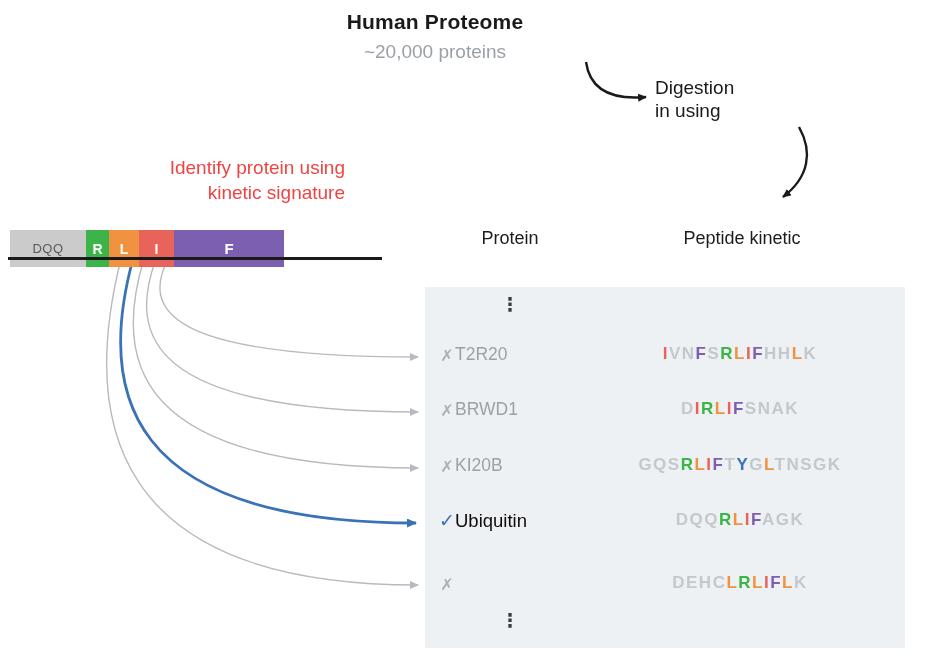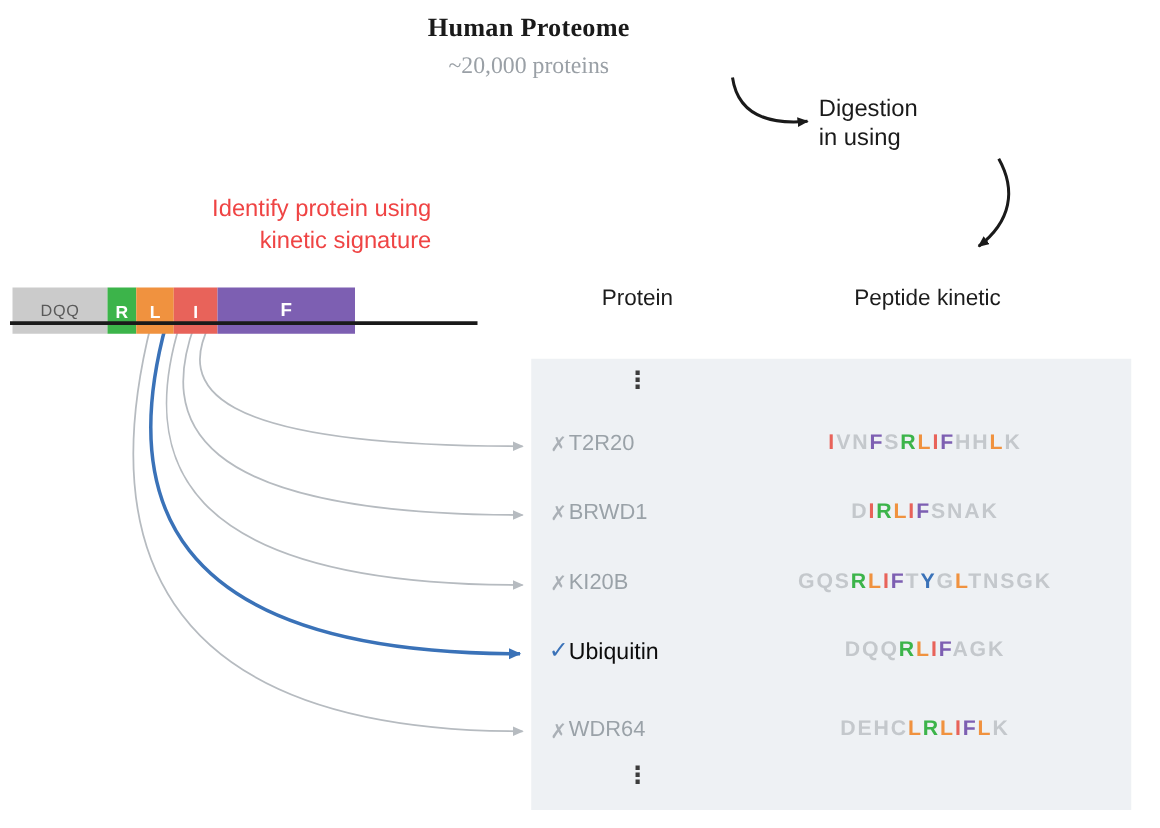--- a/index.html
+++ b/index.html
@@ -1,21 +1,21 @@
 <!DOCTYPE html>
 <html><head>
 <meta charset="utf-8">
 <style>
   * { box-sizing: border-box; }
   html,body { margin:0; padding:0; background:#fff; }
   body { font-family:"Liberation Sans","DejaVu Sans",sans-serif; }
   #stage { position:relative; width:928px; height:662px; background:#fff; overflow:hidden; }
 
   
-  #proteome { position:absolute; left:278px; top:10px; width:290px; text-align:center;font-family:Liberation Serif, serif; }
+  #proteome { position:absolute; left:290px; top:10px; width:290px; text-align:center; }
   #proteome .t { font-size:21px; font-weight:700; color:#1a1a1a; letter-spacing:.2px; }
   #proteome .s { font-size:19px; color:#9aa0a6; margin-top:7px; }
   #digestion { position:absolute; left:655px; top:76px; width:150px; text-align:left;
                font-size:19px; color:#1a1a1a; line-height:23px; }
 
   
   #sig-caption { position:absolute; left:55px; top:155px; width:290px; text-align:right;
                  font-size:19px; color:#ef4444; line-height:25px; }
   #sig-bar { position:absolute; left:10px; top:230px; height:37px; display:flex; }
   .seg { display:flex; align-items:center; justify-content:center; color:#fff;
@@ -120,20 +120,19 @@
     </div>
 
     <div class="row matched" style="top:223px">
       <span class="mark">✓</span>
       <span class="pname">Ubiquitin</span>
       <span class="pep"><span style="color: rgb(196, 200, 204);">D</span><span style="color: rgb(196, 200, 204);">Q</span><span style="color: rgb(196, 200, 204);">Q</span><span style="color: rgb(60, 180, 74);">R</span><span style="color: rgb(240, 146, 63);">L</span><span style="color: rgb(232, 99, 90);">I</span><span style="color: rgb(125, 95, 178);">F</span><span style="color: rgb(196, 200, 204);">A</span><span style="color: rgb(196, 200, 204);">G</span><span style="color: rgb(196, 200, 204);">K</span></span>
     </div>
 
     <div class="row" style="top:286px">
       <span class="mark">✗</span>
-      <span class="pname">WDR64</span>
       <span class="pep"><span style="color: rgb(196, 200, 204);">D</span><span style="color: rgb(196, 200, 204);">E</span><span style="color: rgb(196, 200, 204);">H</span><span style="color: rgb(196, 200, 204);">C</span><span style="color: rgb(240, 146, 63);">L</span><span style="color: rgb(60, 180, 74);">R</span><span style="color: rgb(240, 146, 63);">L</span><span style="color: rgb(232, 99, 90);">I</span><span style="color: rgb(125, 95, 178);">F</span><span style="color: rgb(240, 146, 63);">L</span><span style="color: rgb(196, 200, 204);">K</span></span>
     </div>
 
     <span class="dots" style="top:322px">⋮</span>
   </div>
 
 </div>
 
 </body></html>

